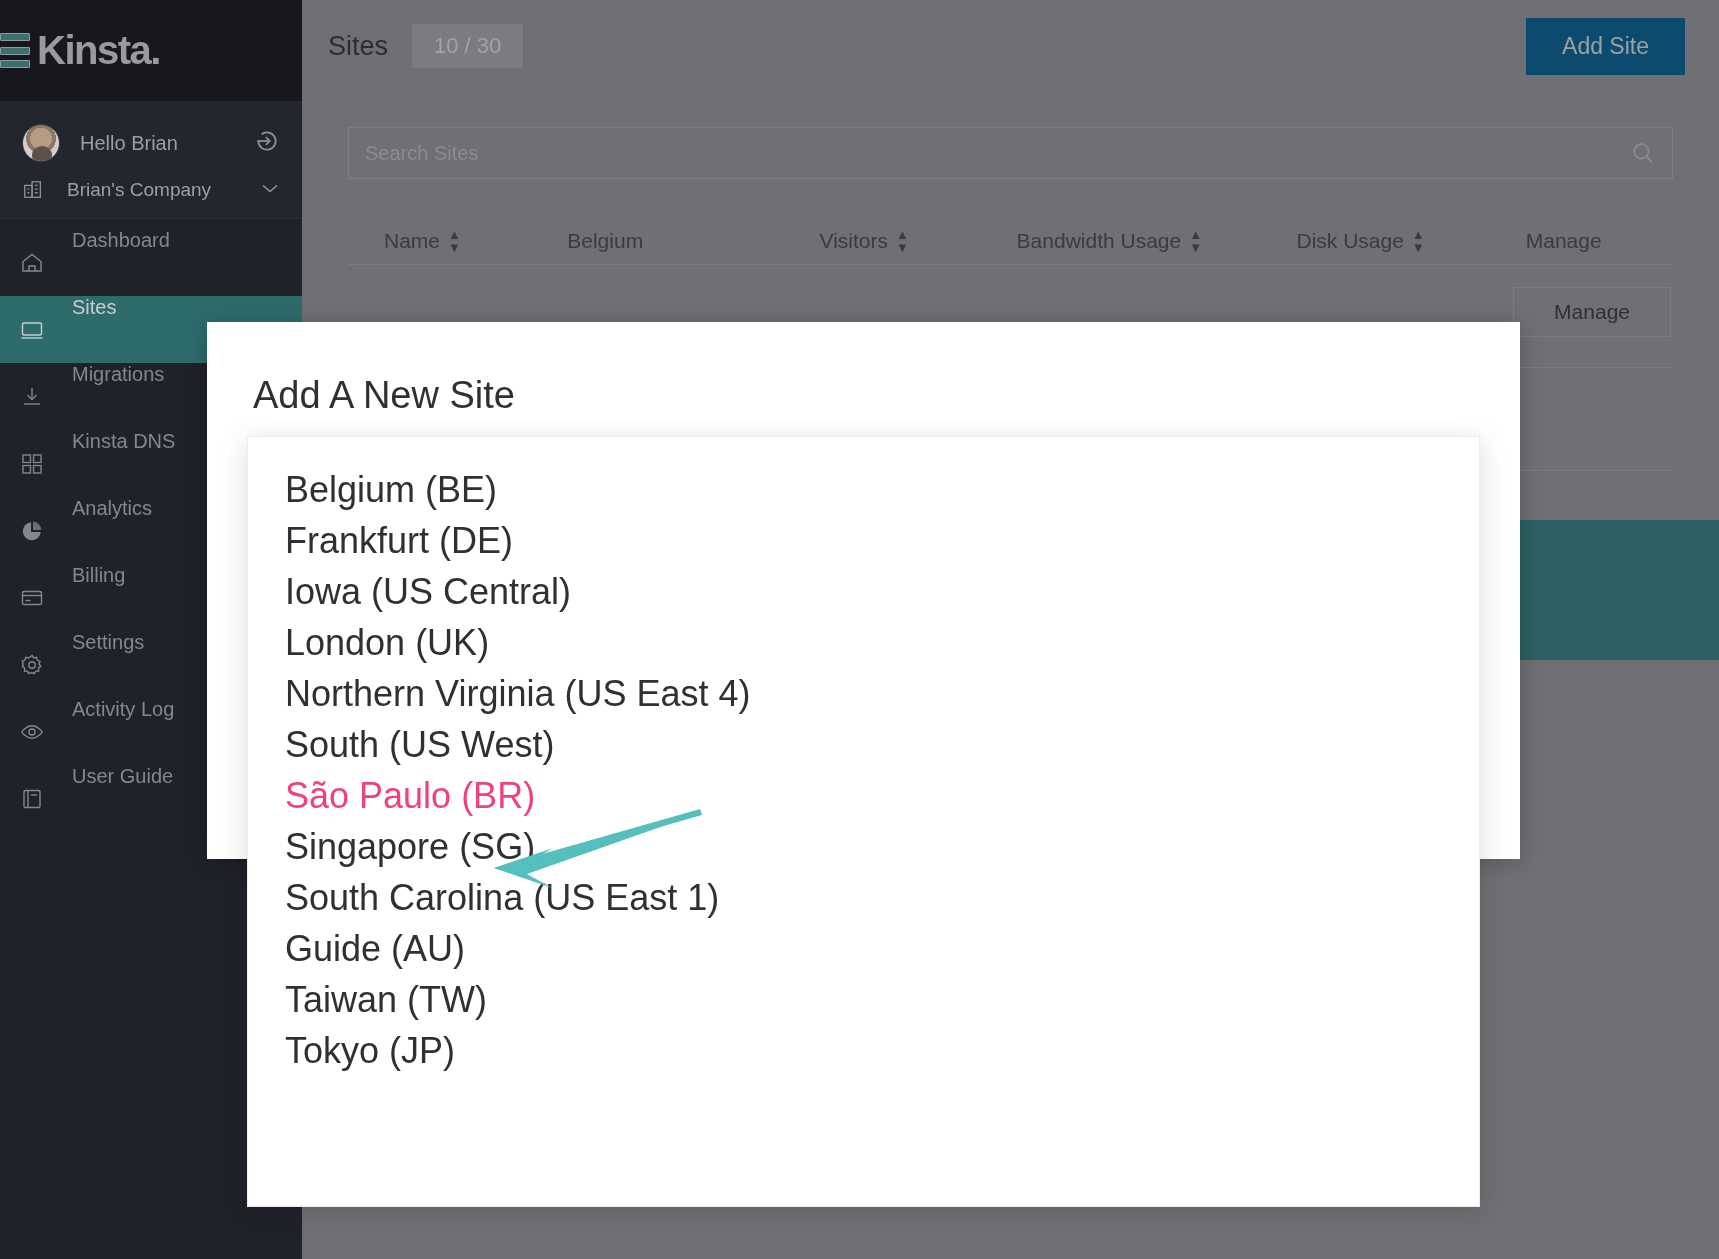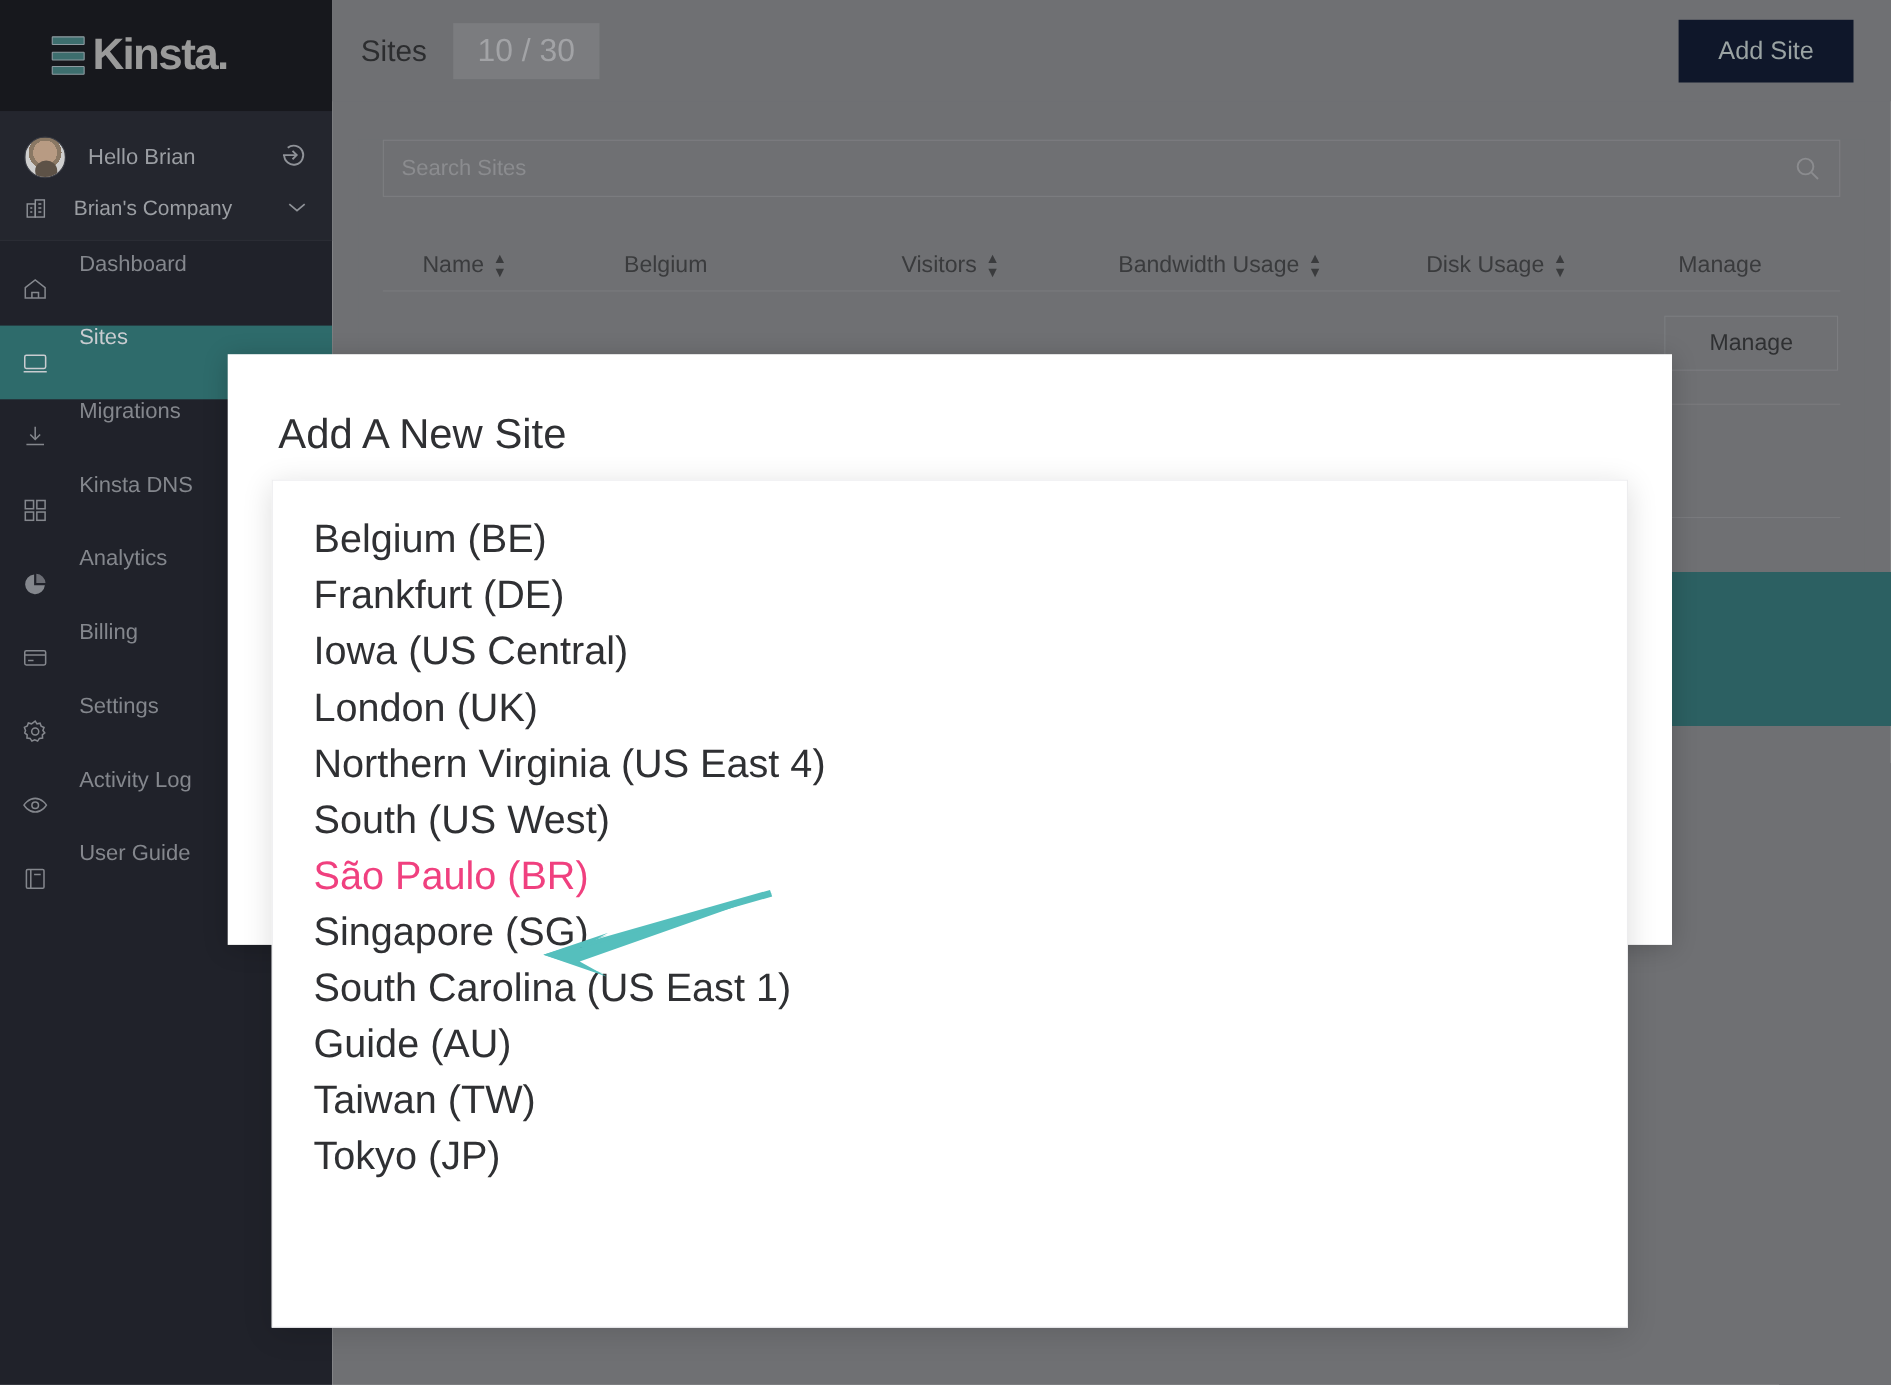--- a/index.html
+++ b/index.html
@@ -18,21 +18,20 @@
 
   
   .sidebar {
     position: absolute; left: 0; top: 0;
     width: 302px; height: 1259px;
     background: #20222a;
   }
   .sidebar-logo {
     height: 101px;
     display: flex; align-items: center;
-    padding-left: 47px;
     background: #17181d;
   }
   .logo-mark {
     width: 30px; height: 35px;
     display: flex; flex-direction: column; justify-content: space-between;
     margin-right: 7px;
   }
   .logo-mark i {
     display: block; height: 8px;
     background: #3d6e6e;
@@ -89,25 +88,25 @@
     background: #6f7073;
   }
   .topbar {
     height: 92px; display: flex; align-items: center;
     padding: 0 34px 0 26px;
     background: #6f7073;
   }
   .topbar-title { font-size: 27px; color: #2c2d2f; }
   .count-chip {
     margin-left: 24px; background: #7b7c7f;
-    padding: 9px 22px; font-size: 29px; color: #a2a3a6;
+    padding: 9px 22px; font-size: 22px; color: #a2a3a6;
   }
   .add-site-btn {
     margin-left: auto;
-    background: #0f172a; color: #9aa3a3;
+    background: #0c4a6e; color: #9aa3a3;
     font-size: 23px; padding: 15px 36px;
   }
 
   .panel {
     margin: 35px 24px 0 24px;
     background: #6f7073;
   }
   .search-wrap {
     margin: 0 22px; height: 52px;
     border: 1px solid #7d7e81;

